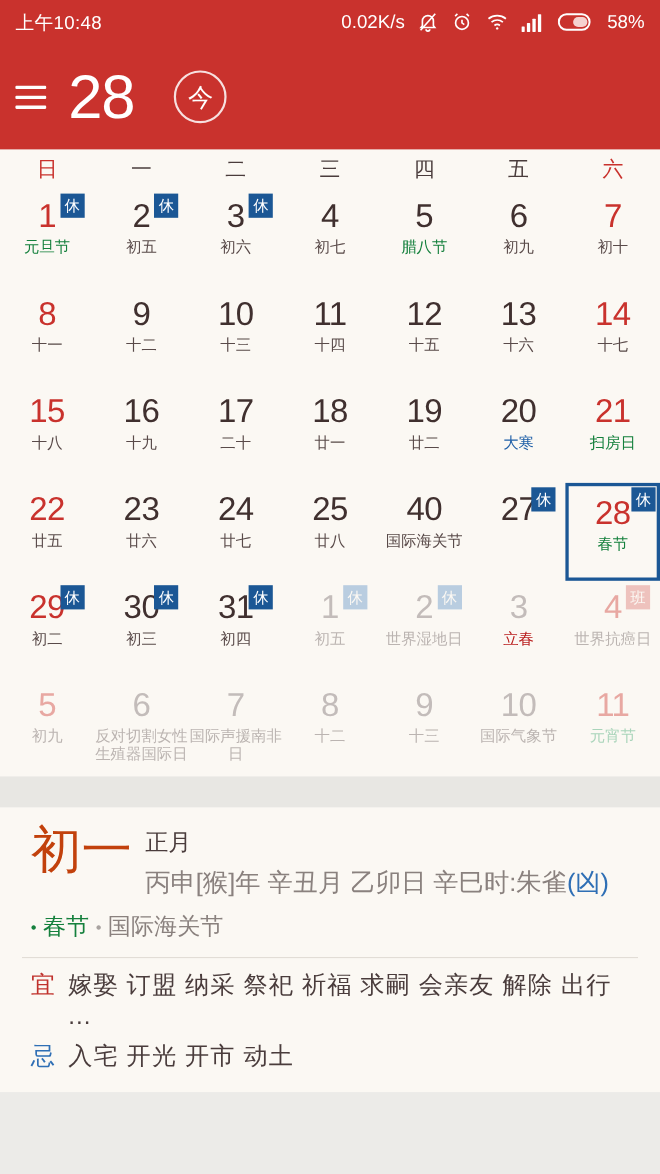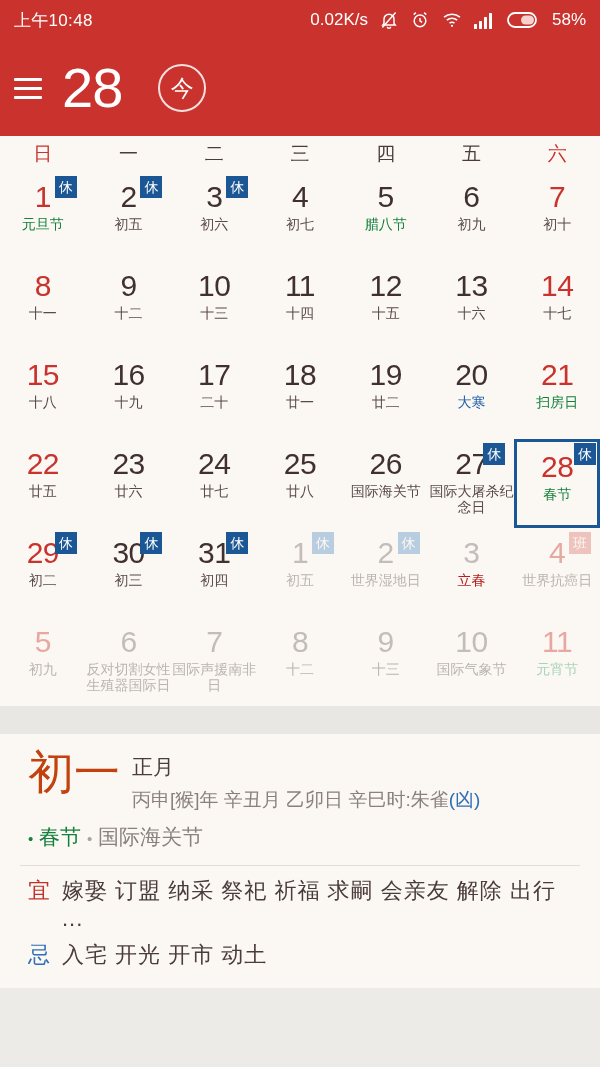--- a/index.html
+++ b/index.html
@@ -104,21 +104,21 @@
 
   
   .detail { background: #fbf8f3; padding: 16px 20px 18px; }
   .detail-top { display: flex; align-items: flex-start; }
   .lunar-big {
     font-size: 46px; color: #c2410c; line-height: .98;
     font-weight: 400; padding-left: 8px;
   }
   .lunar-right { margin-left: 12px; padding-top: 4px; }
   .lunar-month { font-size: 21px; color: #4a3c3c; line-height: 1.2; }
-  .ganzhi { font-size: 19px; color: #8a817e; margin-top: 8px; }
+  .ganzhi { font-size: 23px; color: #8a817e; margin-top: 8px; }
   .ganzhi .omen { color: #2f6fb5; }
   .festivals { margin-top: 10px; padding-left: 8px; font-size: 21px; }
   .festivals .fs { color: #15803d; }
   .festivals .fs2 { color: #8a817e; }
   .dot { color: #15803d; font-size: 15px; vertical-align: middle; }
   .dot.gray { color: #a9a3a0; }
 
   .hr { height: 1px; background: #e2ddd6; margin: 14px 0 10px; }
   .yj-row { display: flex; align-items: baseline; font-size: 22px; margin: 8px 0 0 8px; }
   .yj-row .tag { font-size: 22px; margin-right: 12px; }
@@ -299,27 +299,26 @@
       </div>
       <div class="cell">
         <div class="dnum">24</div>
         <div class="dsub">廿七</div>
       </div>
       <div class="cell">
         <div class="dnum">25</div>
         <div class="dsub">廿八</div>
       </div>
       <div class="cell">
-        <div class="dnum">26</div>
+        <div class="dnum">40</div>
         <div class="dsub">国际海关节</div>
       </div>
       <div class="cell">
         <div class="badge rest">休</div>
         <div class="dnum">27</div>
-        <div class="dsub">国际大屠杀纪念日</div>
       </div>
       <div class="cell red selected">
         <div class="badge rest">休</div>
         <div class="dnum">28</div>
         <div class="dsub green">春节</div>
       </div>
       <div class="cell red">
         <div class="badge rest">休</div>
         <div class="dnum">29</div>
         <div class="dsub">初二</div>

